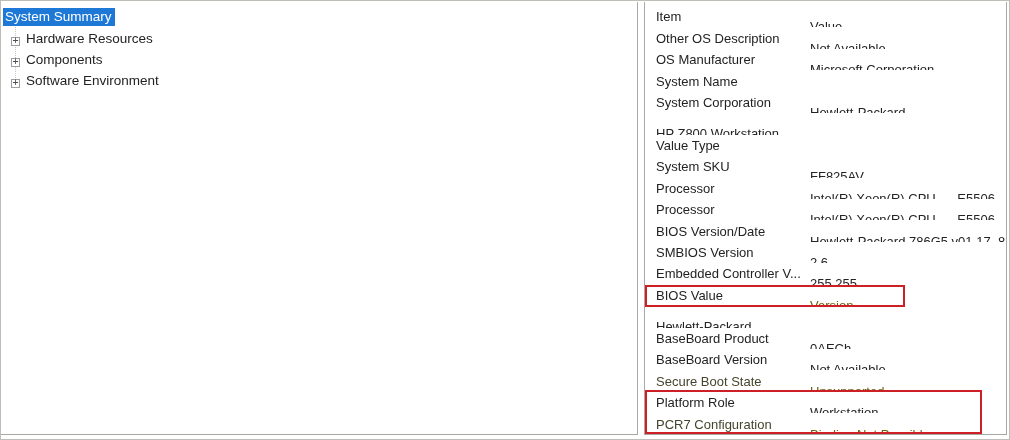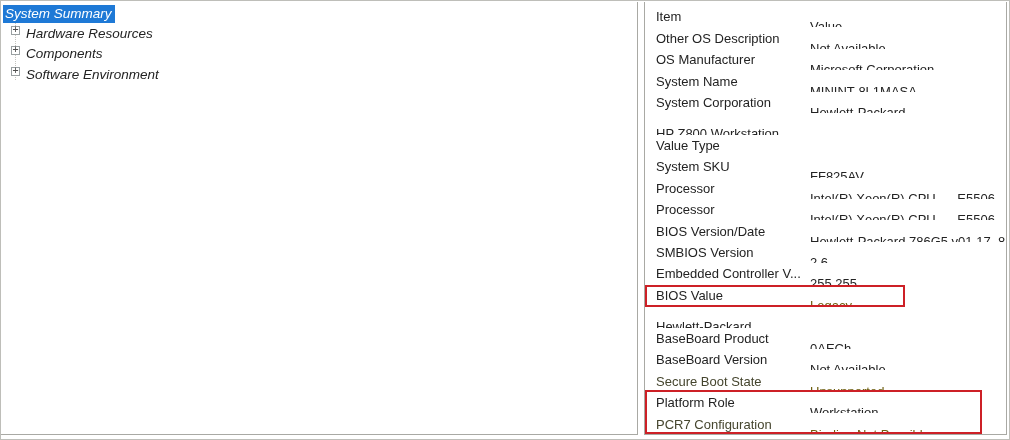--- a/index.html
+++ b/index.html
@@ -13,22 +13,22 @@
     position:absolute;left:0;top:1px;width:637px;height:433px;
     background:#fff;border-right:1px solid var(--pane-border);
     border-bottom:1px solid var(--pane-border);
     padding-top:3px;box-sizing:border-box;overflow:hidden;
   }
   .tree-guide{
     position:absolute;left:14px;top:20px;height:58px;width:0;
     border-left:1px dotted #c4c4c0;
   }
   .tree-row{
-    position:relative;height:20.7px;display:flex;align-items:flex-start;
-    font-size:13.5px;color:var(--text-dark);white-space:nowrap;cursor:default;font-style:italic;
+    position:relative;height:20.7px;display:flex;align-items:flex-end;
+    font-size:13.5px;color:var(--text-dark);white-space:nowrap;cursor:default;
   }
   .tree-row .label{padding:0 2px;}
   .tree-row.root{padding-left:2px;}
   .tree-row.child{padding-left:10px;}
   .tree-row.selected .label{
     background:var(--selection-blue);color:#ffffff;padding:1px 3px 2px 2px;
   }
   .expander{
     width:9px;height:9px;box-sizing:border-box;border:1px solid #9aa0a2;
     background:#fff;color:#4e4e4e;font-size:10px;line-height:6px;
@@ -92,31 +92,31 @@
   <div class="splitter"></div>
 
   <div class="list-pane">
     <div class="lrow header">
       <span class="item">Item</span>
       <span class="value">Value</span>
     </div>
     <div id="list-rows">
         <div class="lrow"><span class="item">Other OS Description</span><span class="value">Not Available</span></div>
         <div class="lrow"><span class="item">OS Manufacturer</span><span class="value">Microsoft Corporation</span></div>
-        <div class="lrow"><span class="item">System Name</span><span class="value">MININT-8L1MASA</span></div>
+        <div class="lrow"><span class="item">System Name</span></div>
         <div class="lrow"><span class="item">System Corporation</span><span class="value">Hewlett-Packard</span></div>
         <div class="lrow"><span class="value">HP Z800 Workstation</span></div>
         <div class="lrow"><span class="item">Value Type</span></div>
         <div class="lrow"><span class="item">System SKU</span><span class="value">FF825AV</span></div>
         <div class="lrow"><span class="item">Processor</span><span class="value">Intel(R) Xeon(R) CPU      E5506</span></div>
         <div class="lrow"><span class="item">Processor</span><span class="value">Intel(R) Xeon(R) CPU      E5506</span></div>
         <div class="lrow"><span class="item">BIOS Version/Date</span><span class="value">Hewlett-Packard 786G5 v01.17, 8/</span></div>
         <div class="lrow"><span class="item">SMBIOS Version</span><span class="value">2.6</span></div>
         <div class="lrow"><span class="item">Embedded Controller V...</span><span class="value">255.255</span></div>
-        <div class="lrow"><span class="item">BIOS Value</span><span class="value tint">Legacy</span></div>
+        <div class="lrow"><span class="item">BIOS Value</span><span class="value tint">Version</span></div>
         <div class="lrow"><span class="value">Hewlett-Packard</span></div>
         <div class="lrow"><span class="item">BaseBoard Product</span><span class="value">0AECh</span></div>
         <div class="lrow"><span class="item">BaseBoard Version</span><span class="value">Not Available</span></div>
         <div class="lrow"><span class="item tint">Secure Boot State</span><span class="value tint">Unsupported</span></div>
         <div class="lrow"><span class="item">Platform Role</span><span class="value">Workstation</span></div>
         <div class="lrow"><span class="item tint">PCR7 Configuration</span><span class="value tint">Binding Not Possible</span></div>
       </div>
   </div>
 
   <div class="anno box1"></div>

